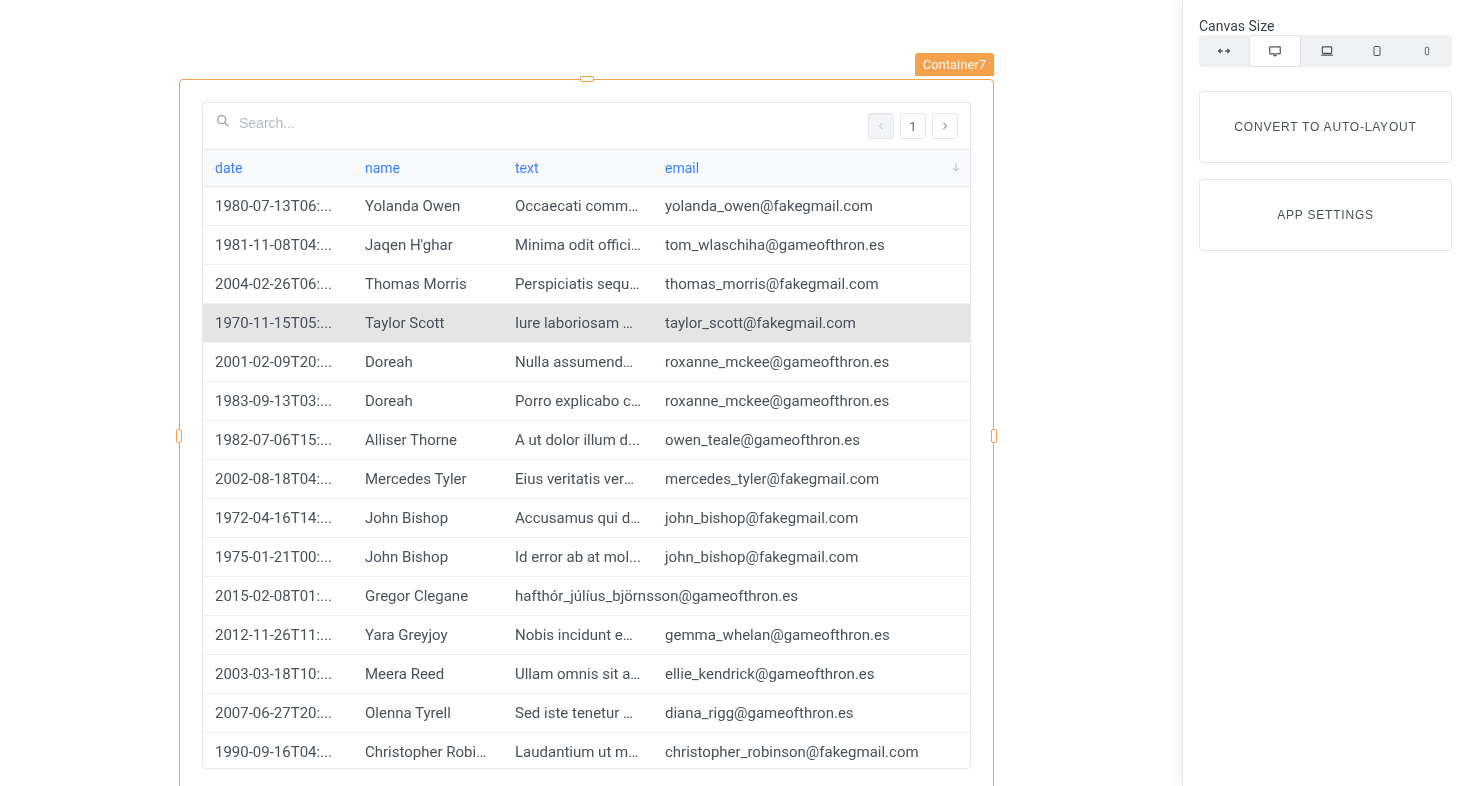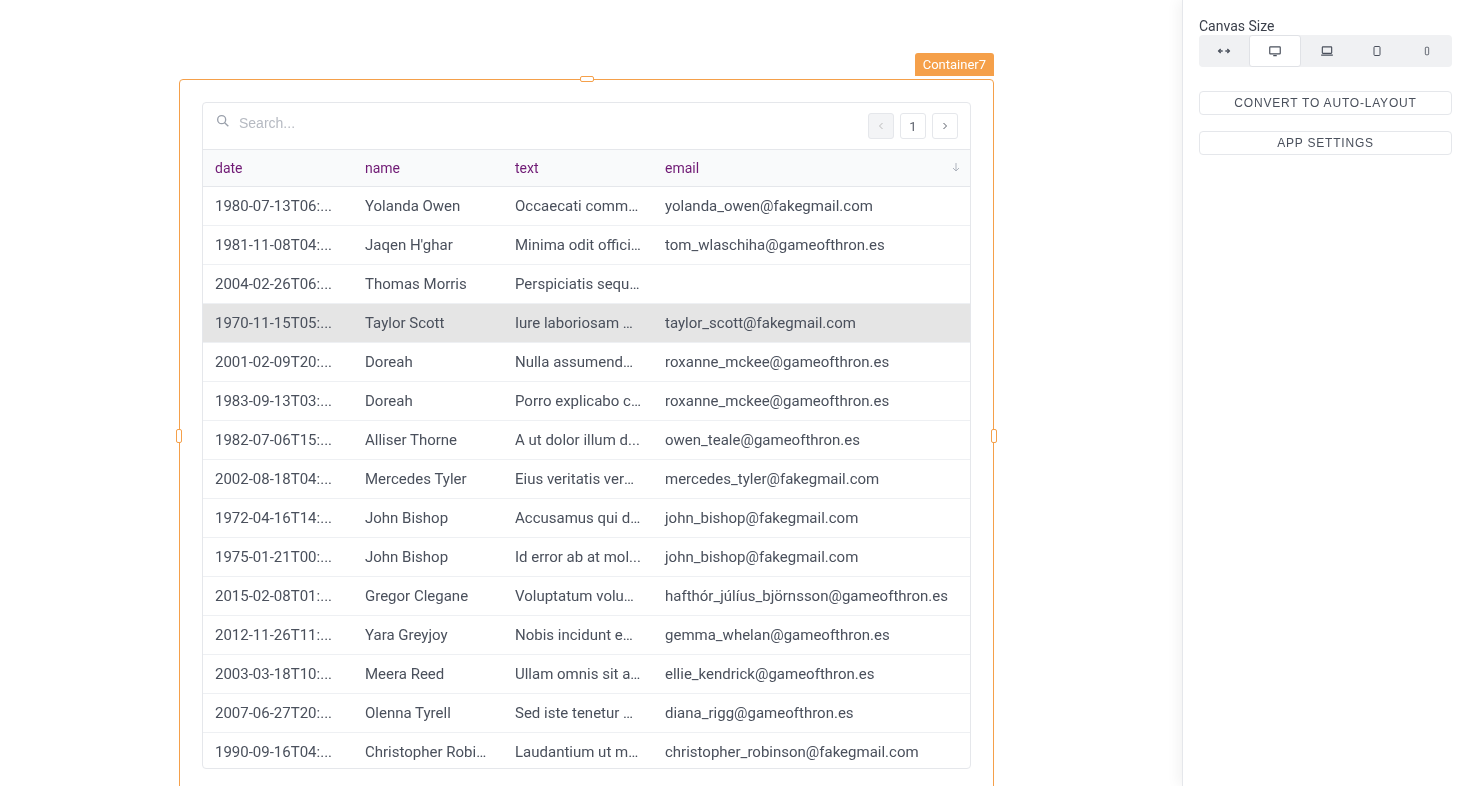--- a/index.html
+++ b/index.html
@@ -45,21 +45,21 @@
 .toolbar { display: flex; align-items: flex-start; justify-content: space-between; padding: 10px 12px; border-bottom: 1px solid #e5e7eb; }
 .search-wrap { display: flex; align-items: center; gap: 8px; color: #9aa0ab; }
 .search-wrap input { border: none; outline: none; font-size: 14px; color: #3a3f4a; width: 200px; }
 .search-wrap input::placeholder { color: #b6bac2; }
 .pager { display: flex; gap: 6px; }
 .pager-btn { width: 26px; height: 26px; border: 1px solid #e5e7eb; background: #fff; display: flex; align-items: center; justify-content: center; border-radius: 3px; color: #5a5f6a; font-size: 13px; cursor: pointer; }
 .pager-btn.disabled { background: #f3f4f6; color: #bbb; cursor: default; }
 .pager-num { width: 26px; height: 26px; border: 1px solid #e5e7eb; display: flex; align-items: center; justify-content: center; border-radius: 3px; font-size: 13px; color: #5a5f6a; }
 
 .thead { display: flex; background: #f9fafb; border-bottom: 1px solid #e5e7eb; }
-.th { padding: 10px 12px; font-size: 14px; color: #701a75; font-weight: 400; position: relative; }
+.th { padding: 10px 12px; font-size: 14px; color: #3b82f6; font-weight: 400; position: relative; }
 .th .sort-icon { position: absolute; right: 8px; top: 50%; transform: translateY(-50%); color: #aeb3bd; }
 
 .tbody { }
 .tr { display: flex; border-bottom: 1px solid #eef0f3; }
 .tr.highlight { background: #e5e5e5; }
 .td { padding: 10px 12px; font-size: 15px; color: #4a505c; overflow: hidden; text-overflow: ellipsis; white-space: nowrap; }
 
 .col-date { width: 150px; flex: 0 0 150px; }
 .col-name { width: 150px; flex: 0 0 150px; }
 .col-text { width: 150px; flex: 0 0 150px; }
@@ -73,21 +73,21 @@
   height: 100%;
   border-left: 1px solid #e5e7eb;
   box-shadow: -4px 0 12px rgba(0,0,0,0.05);
   background: #fff;
   padding: 18px 16px;
 }
 .panel-title { font-size: 14px; color: #3a3f4a; margin-bottom: 1px; font-weight: 400; }
 .viewport-row { display: flex; background: #f0f1f3; border-radius: 4px; overflow: hidden; margin-bottom: 24px; }
 .vp-btn { flex: 1; height: 32px; display: flex; align-items: center; justify-content: center; cursor: pointer; color: #4a505c; }
 .vp-btn.active { background: #fff; border: 1px solid #e0e2e6; border-radius: 3px; }
-.side-btn { width: 100%; border: 1px solid #e5e7eb; background: #fff; padding: 4px 0; font-size: 12px; letter-spacing: 0.8px; color: #4a505c; border-radius: 4px; cursor: pointer; margin-bottom: 16px; font-weight: 500; }
+.side-btn { width: 100%; border: 1px solid #e5e7eb; background: #fff; padding: 28px 0; font-size: 12px; letter-spacing: 0.8px; color: #4a505c; border-radius: 4px; cursor: pointer; margin-bottom: 16px; font-weight: 500; }
 
 
 .icon-svg { width: 16px; height: 16px; stroke: currentColor; fill: none; stroke-width: 2; }
 </style>
 </head>
 <body>
 
 <div class="canvas-area">
   <div class="selected-container">
     <div class="selection-label">Container7</div>
@@ -147,20 +147,21 @@
           <div class="tr">
             <div class="td col-date">1981-11-08T04:...</div>
             <div class="td col-name">Jaqen H'ghar</div>
             <div class="td col-text">Minima odit officii...</div>
             <div class="td col-email">tom_wlaschiha@gameofthron.es</div>
           </div>
           <div class="tr">
             <div class="td col-date">2004-02-26T06:...</div>
             <div class="td col-name">Thomas Morris</div>
             <div class="td col-text">Perspiciatis sequi ...</div>
+            <div class="td col-email">thomas_morris@fakegmail.com</div>
           </div>
           <div class="tr highlight">
             <div class="td col-date">1970-11-15T05:...</div>
             <div class="td col-name">Taylor Scott</div>
             <div class="td col-text">Iure laboriosam q...</div>
             <div class="td col-email">taylor_scott@fakegmail.com</div>
           </div>
           <div class="tr">
             <div class="td col-date">2001-02-09T20:...</div>
             <div class="td col-name">Doreah</div>
@@ -193,21 +194,20 @@
           </div>
           <div class="tr">
             <div class="td col-date">1975-01-21T00:...</div>
             <div class="td col-name">John Bishop</div>
             <div class="td col-text">Id error ab at mol...</div>
             <div class="td col-email">john_bishop@fakegmail.com</div>
           </div>
           <div class="tr">
             <div class="td col-date">2015-02-08T01:...</div>
             <div class="td col-name">Gregor Clegane</div>
-            <div class="td col-text">Voluptatum volup...</div>
             <div class="td col-email">hafthór_júlíus_björnsson@gameofthron.es</div>
           </div>
           <div class="tr">
             <div class="td col-date">2012-11-26T11:...</div>
             <div class="td col-name">Yara Greyjoy</div>
             <div class="td col-text">Nobis incidunt ea ...</div>
             <div class="td col-email">gemma_whelan@gameofthron.es</div>
           </div>
           <div class="tr">
             <div class="td col-date">2003-03-18T10:...</div>

